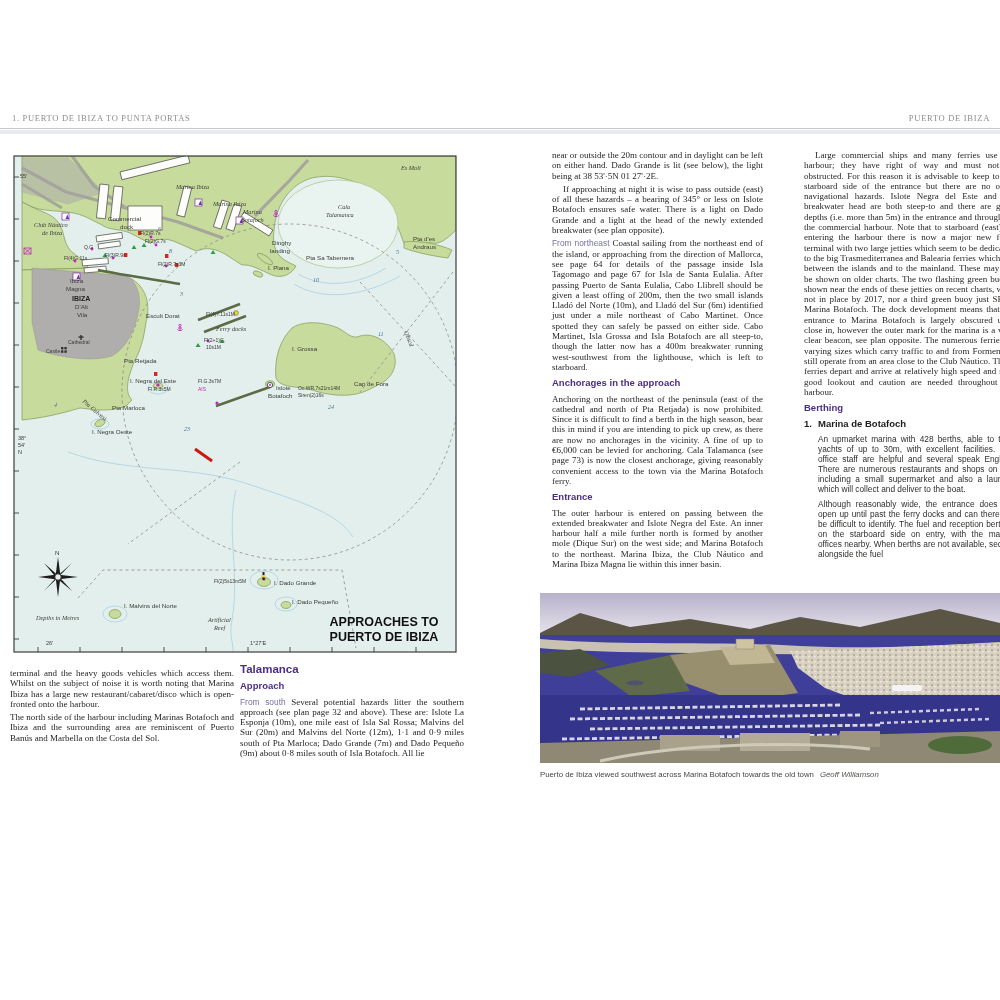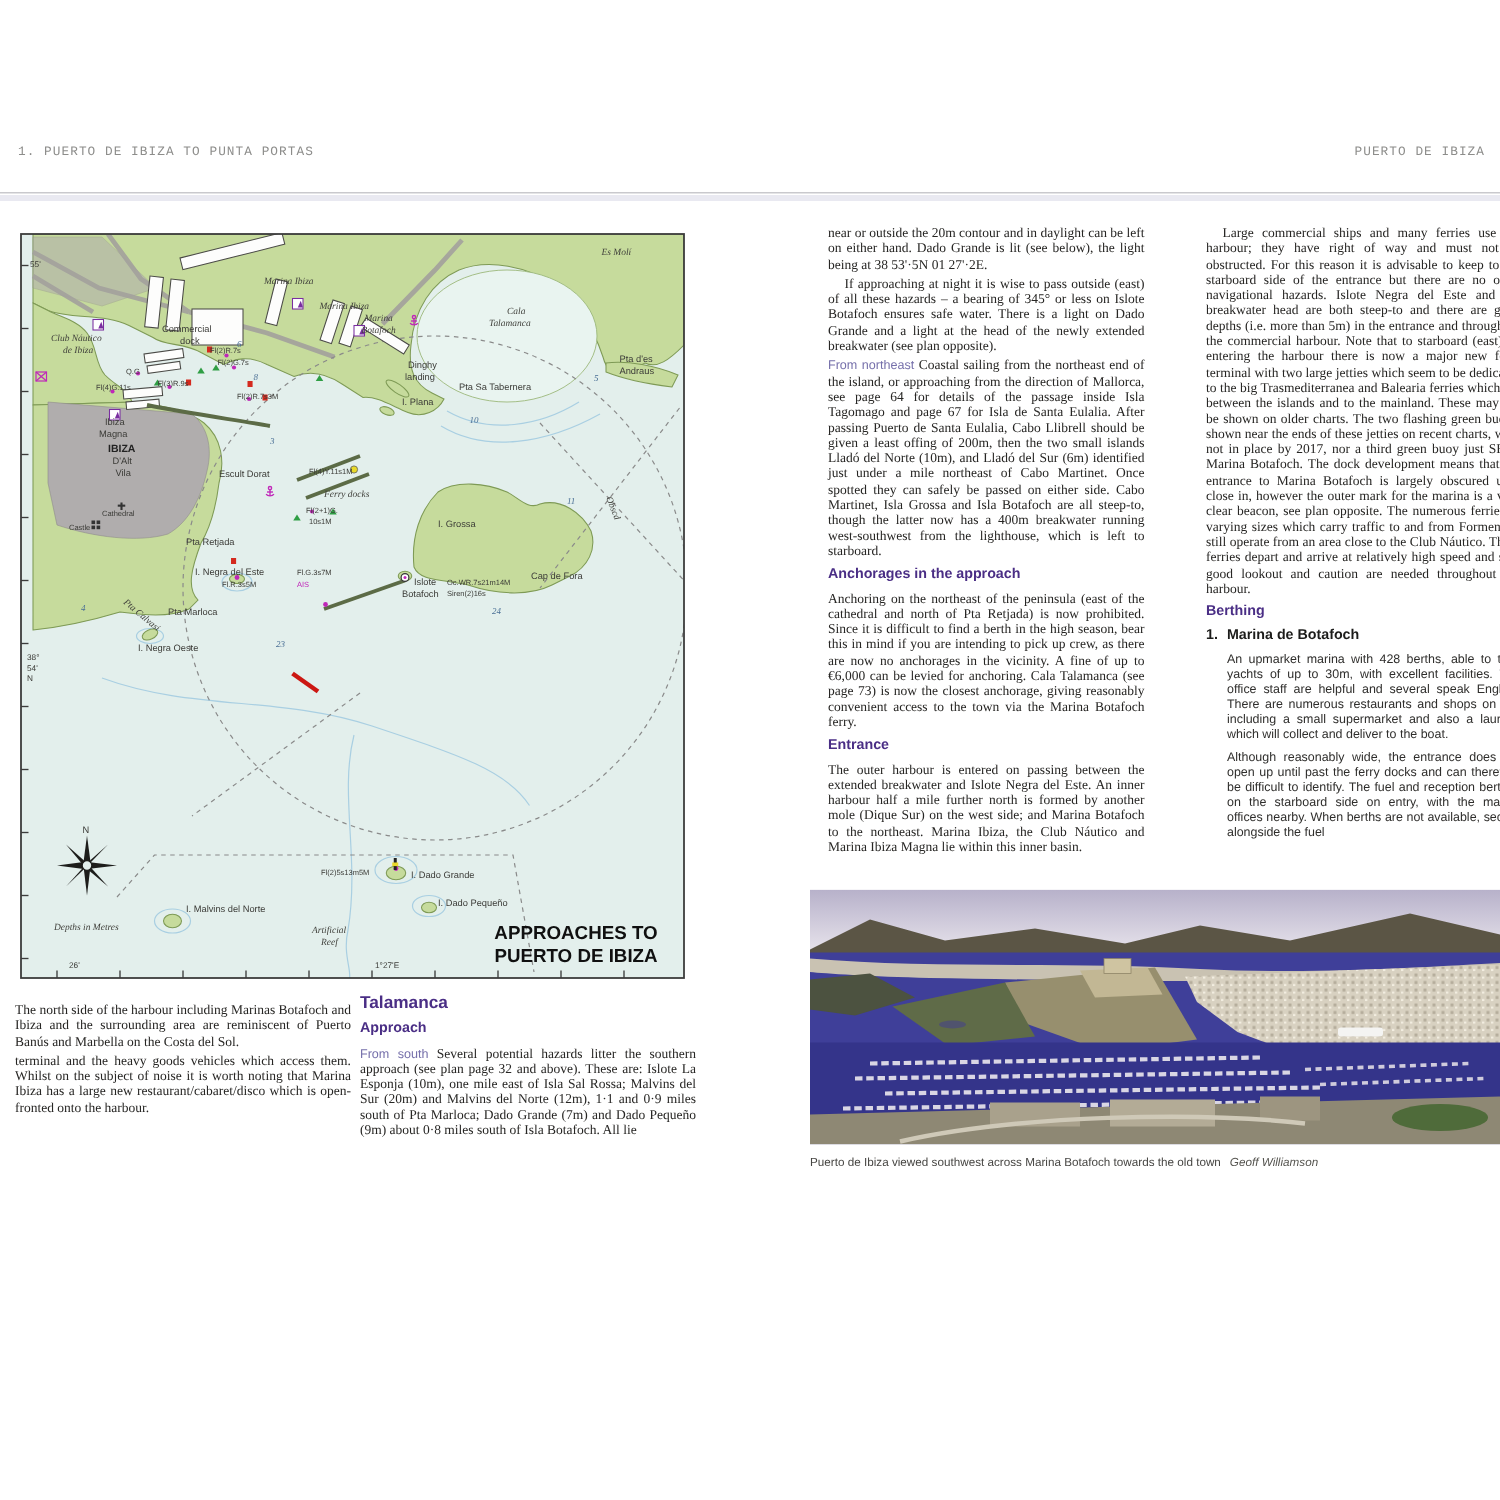--- a/index.html
+++ b/index.html
@@ -1,19 +1,19 @@
 <!DOCTYPE html>
 <html><head>
 <meta charset="utf-8">
 <style>
   html,body{margin:0;padding:0;background:#fff;}
   .page{position:relative;width:1000px;height:1000px;background:#ffffff;overflow:hidden;
         font-family:"Liberation Serif",serif;color:#272624;}
   
-  .runhead{position:absolute;top:96px;font-family:Liberation Mono, monospace;
+  .runhead{position:absolute;top:113px;font-family:Liberation Serif, serif;
            font-size:8.5px;letter-spacing:.7px;color:#8d8d8b;}
   .runhead.left{left:12px;} .runhead.right{right:10px;}
   .rule1{position:absolute;top:128px;left:0;width:1000px;height:1px;background:#c9c9cd;}
   .rule2{position:absolute;top:130px;left:0;width:1000px;height:4px;background:#e9e9f1;}
   
   .col{position:absolute;text-align:justify;font-size:9px;line-height:10.3px;}
   .col p{margin:0 0 3px 0;}
   .col p.indent{text-indent:11px;margin-bottom:3px;}
   h2.sec{font-family:"Liberation Sans",sans-serif;font-weight:bold;color:#4a2e85;
          font-size:11.5px;margin:2px 0 7px 0;}
@@ -343,22 +343,22 @@
       <text class="m-frame" x="10" y="288">38°</text>
       <text class="m-frame" x="10" y="295">54'</text>
       <text class="m-frame" x="10" y="302">N</text>
       <text class="m-frame" x="38" y="493">26'</text>
       <text class="m-frame" x="242" y="493">1°27'E</text>
     </g>
   </svg>
   </div>
 
   <div class="col" style="left:10px;top:668px;width:224px;">
+    <p>terminal and the heavy goods vehicles which access them. Whilst on the subject of noise it is worth noting that Marina Ibiza has a large new restaurant/cabaret/disco which is open-fronted onto the harbour.</p>
     <p>The north side of the harbour including Marinas Botafoch and Ibiza and the surrounding area are reminiscent of Puerto Banús and Marbella on the Costa del Sol.</p>
-    <p>terminal and the heavy goods vehicles which access them. Whilst on the subject of noise it is worth noting that Marina Ibiza has a large new restaurant/cabaret/disco which is open-fronted onto the harbour.</p>
   </div>
 
   <div class="col" style="left:240px;top:662px;width:224px;">
     <h2 class="sec">Talamanca</h2>
     <h3 class="sub">Approach</h3>
     <p><span class="lead">From south</span><span> Several potential hazards litter the southern approach (see plan page 32 and above). These are: Islote La Esponja (10m), one mile east of Isla Sal Rossa; Malvins del Sur (20m) and Malvins del Norte (12m), 1·1 and 0·9 miles south of Pta Marloca; Dado Grande (7m) and Dado Pequeño (9m) about 0·8 miles south of Isla Botafoch. All lie</span></p>
   </div>
 
   <div class="col" style="left:552px;top:150px;width:211px;">
     <p>near or outside the 20m contour and in daylight can be left on either hand. Dado Grande is lit (see below), the light being at 38 53'·5N 01 27'·2E.</p>

